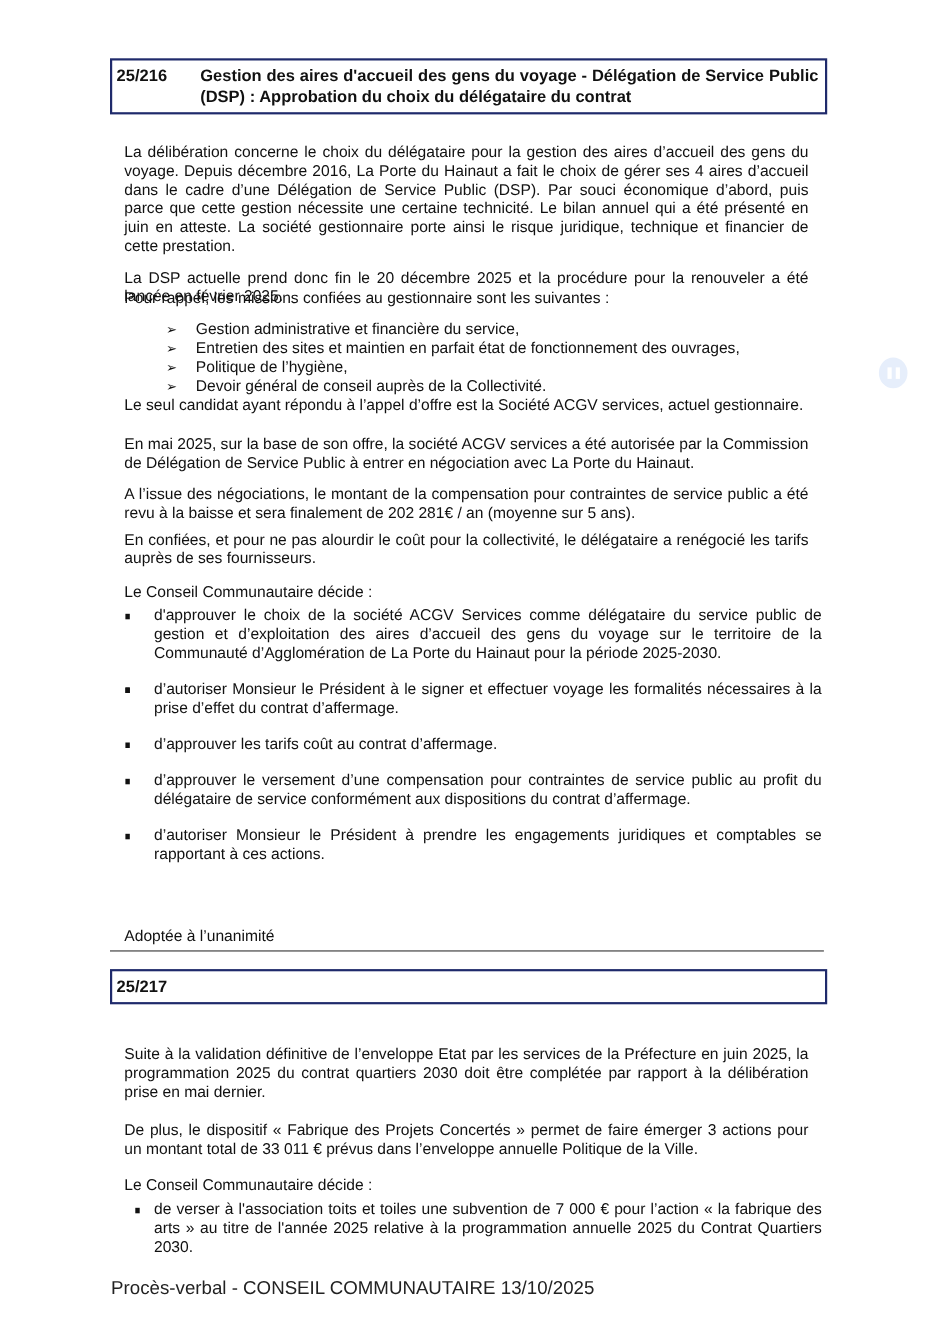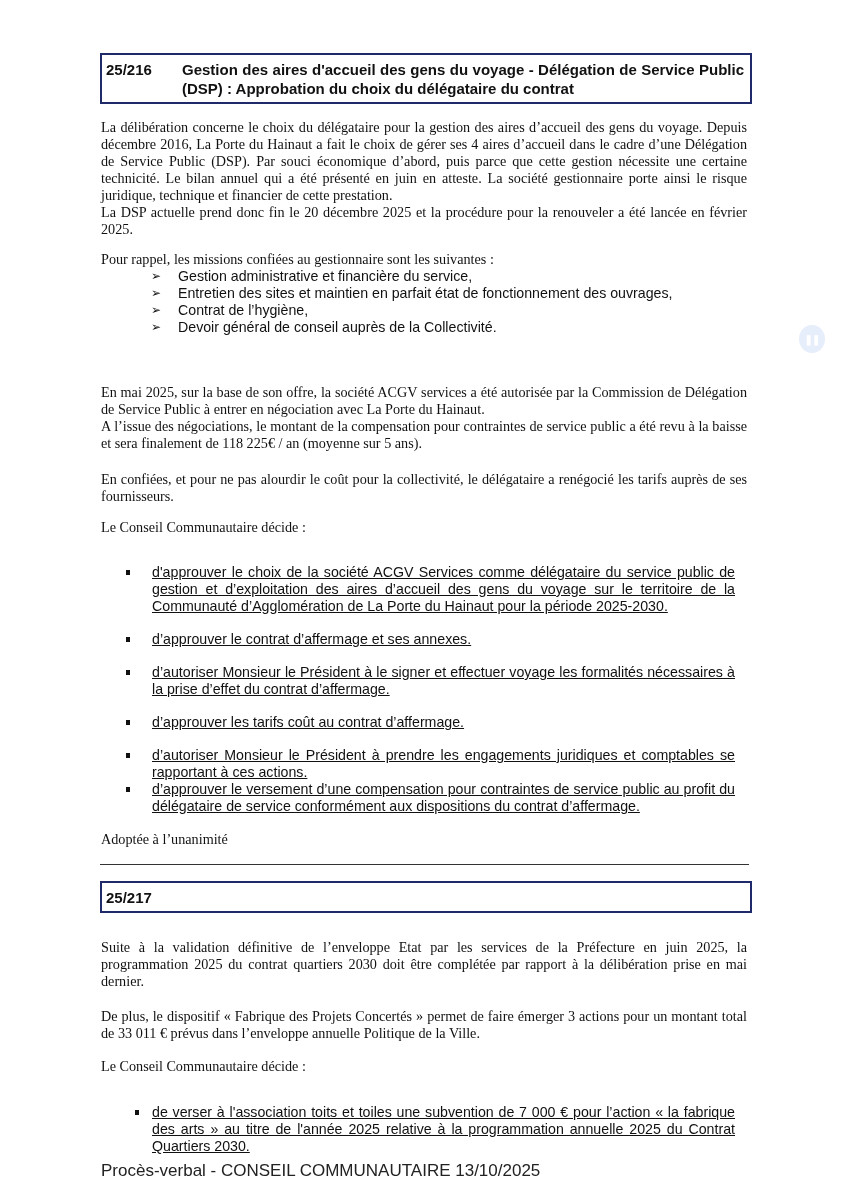--- a/index.html
+++ b/index.html
@@ -14,25 +14,25 @@
     padding: 5px 6px 4px 4px;
     font-weight: bold; font-size: 15px; line-height: 19px;
     display: flex;
   }
   .hbox .num { width: 76px; flex: none; }
   .hbox .ttl { flex: 1; text-align: justify; }
   .para {
     position: absolute; left: 101px; width: 646px;
     line-height: 17px; text-align: justify;
   }
-  .para p { margin: 0; font-family: Liberation Serif, serif; }
+  .para p { margin: 12px; }
   .arrow-list { list-style: none; margin: 0; padding: 0; }
   .arrow-list li { position: relative; padding-left: 77px; }
   .arrow-list li .mk { position: absolute; left: 50px; top: 0; font-size: 12px; }
-  .sq-list { list-style: none; margin: 12px; padding: 0; text-decoration: underline; }
+  .sq-list { list-style: none; margin: 0; padding: 0; }
   .sq-list li { position: relative; padding-left: 39px; text-align: justify; }
   .sq-list li .mk {
     position: absolute; left: 13px; top: 6px; width: 4px; height: 5px; background: #111;
   }
   .sep { position: absolute; left: 100px; width: 649px; top: 864px; height: 0; border-top: 1px solid #333; }
   .footer { position: absolute; left: 101px; top: 1161px; font-size: 17px; color: #222; }
   .float-btn {
     position: absolute; left: 799px; top: 325px; width: 26px; height: 28px; border-radius: 50%;
     background: #e6eefb; display: flex; align-items: center; justify-content: center;
   }
@@ -51,47 +51,50 @@
   <div class="para" style="top:119px;">
     <p>La délibération concerne le choix du délégataire pour la gestion des aires d’accueil des gens du voyage. Depuis décembre 2016, La Porte du Hainaut a fait le choix de gérer ses 4 aires d’accueil dans le cadre d’une Délégation de Service Public (DSP). Par souci économique d’abord, puis parce que cette gestion nécessite une certaine technicité. Le bilan annuel qui a été présenté en juin en atteste. La société gestionnaire porte ainsi le risque juridique, technique et financier de cette prestation.</p>
     <p>La DSP actuelle prend donc fin le 20 décembre 2025 et la procédure pour la renouveler a été lancée en février 2025.</p>
   </div>
 
   <div class="para" style="top:251px;">
     <p>Pour rappel, les missions confiées au gestionnaire sont les suivantes :</p>
     <ul class="arrow-list">
       <li><span class="mk">➢</span><span>Gestion administrative et financière du service,</span></li>
       <li><span class="mk">➢</span><span>Entretien des sites et maintien en parfait état de fonctionnement des ouvrages,</span></li>
-      <li><span class="mk">➢</span><span>Contrat de l’hygiène,</span></li>
+      <li><span class="mk">➢</span><span>Politique de l’hygiène,</span></li>
       <li><span class="mk">➢</span><span>Devoir général de conseil auprès de la Collectivité.</span></li>
     </ul>
   </div>
 
+  <div class="para" style="top:349px;">
+    <p>Le seul candidat ayant répondu à l’appel d’offre est la Société ACGV services, actuel gestionnaire.</p>
+  </div>
 
   <div class="para" style="top:384px;">
     <p>En mai 2025, sur la base de son offre, la société ACGV services a été autorisée par la Commission de Délégation de Service Public à entrer en négociation avec La Porte du Hainaut.</p>
-    <p>A l’issue des négociations, le montant de la compensation pour contraintes de service public a été revu à la baisse et sera finalement de 118 225€ / an (moyenne sur 5 ans).</p>
+    <p>A l’issue des négociations, le montant de la compensation pour contraintes de service public a été revu à la baisse et sera finalement de 202 281€ / an (moyenne sur 5 ans).</p>
   </div>
 
   <div class="para" style="top:471px;">
     <p>En confiées, et pour ne pas alourdir le coût pour la collectivité, le délégataire a renégocié les tarifs auprès de ses fournisseurs.</p>
   </div>
 
   <div class="para" style="top:519px;">
     <p>Le Conseil Communautaire décide :</p>
   </div>
 
   <div class="para" style="top:552px;">
     <ul class="sq-list">
       <li style="margin-bottom:16px;"><span class="mk"></span><span>d'approuver le choix de la société ACGV Services comme délégataire du service public de gestion et d’exploitation des aires d’accueil des gens du voyage sur le territoire de la Communauté d’Agglomération de La Porte du Hainaut pour la période 2025-2030.</span></li>
-      <li style="margin-bottom:16px;"><span class="mk"></span><span>d’approuver le contrat d’affermage et ses annexes.</span></li>
+      <li style="margin-bottom:16px;"><span class="mk"></span></li>
       <li style="margin-bottom:16px;"><span class="mk"></span><span>d’autoriser Monsieur le Président à le signer et effectuer voyage les formalités nécessaires à la prise d’effet du contrat d’affermage.</span></li>
       <li style="margin-bottom:16px;"><span class="mk"></span><span>d’approuver les tarifs coût au contrat d’affermage.</span></li>
+      <li style="margin-bottom:16px;"><span class="mk"></span><span>d’approuver le versement d’une compensation pour contraintes de service public au profit du délégataire de service conformément aux dispositions du contrat d’affermage.</span></li>
       <li><span class="mk"></span><span>d’autoriser Monsieur le Président à prendre les engagements juridiques et comptables se rapportant à ces actions.</span></li>
-      <li style="margin-bottom:16px;"><span class="mk"></span><span>d’approuver le versement d’une compensation pour contraintes de service public au profit du délégataire de service conformément aux dispositions du contrat d’affermage.</span></li>
     </ul>
   </div>
 
   <div class="para" style="top:831px;">
     <p>Adoptée à l’unanimité</p>
   </div>
 
   <div class="sep"></div>
 
   <div class="hbox" style="top:881px;">

